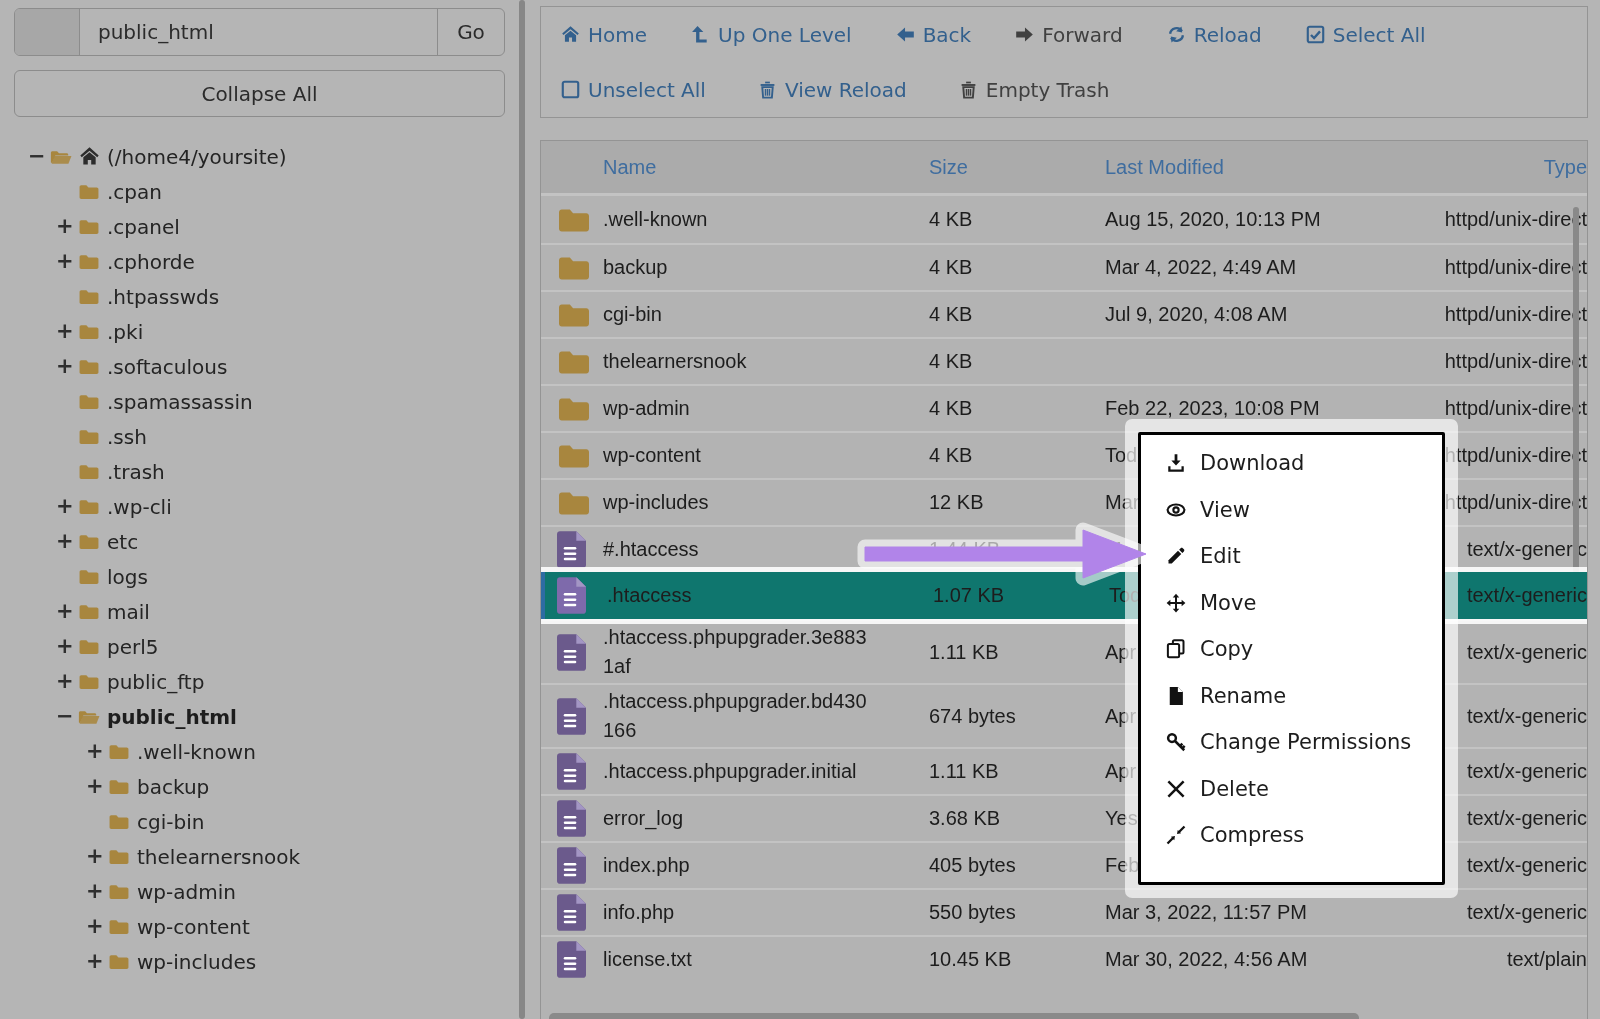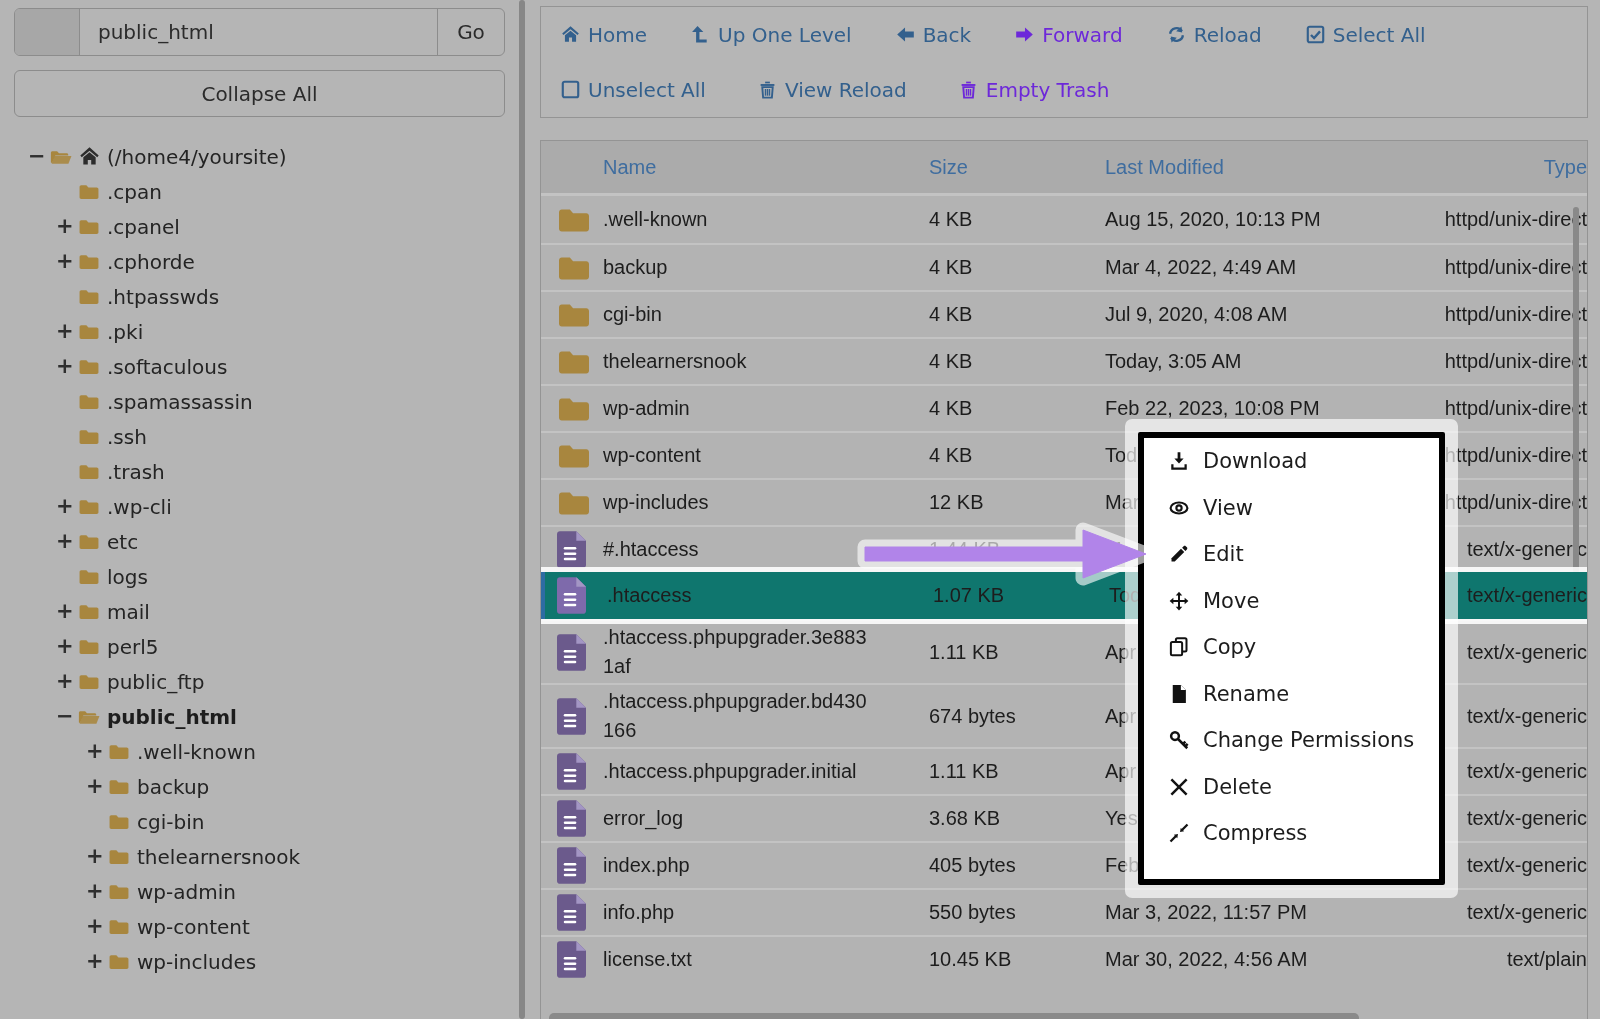--- a/index.html
+++ b/index.html
@@ -31,21 +31,21 @@
   .side-scrollbar{position:absolute;left:519px;top:0;width:6px;height:100%;background:#878787;border-radius:3px;}
   
   .main{position:absolute;left:540px;top:0;width:1048px;height:100%;}
   .toolbar{position:absolute;left:0;top:6px;width:1048px;height:112px;border:1px solid #949494;
            background:#b6b6b6;box-sizing:border-box;}
   .tb-row{display:flex;align-items:center;height:55px;padding-left:20px;}
   .tb-row.r1{column-gap:44px;}
   .tb-row.r2{column-gap:52px;}
   .tb-btn{display:flex;align-items:center;gap:8px;font-size:20px;color:#33608d;cursor:pointer;white-space:nowrap;}
   .tb-btn .ticon{display:flex;align-items:center;}
-  .tb-btn.disabled{color:#6d28d9;cursor:default;}
+  .tb-btn.disabled{color:#404040;cursor:default;}
   
   .table-panel{position:absolute;left:0;top:140px;width:1048px;height:891px;border:1px solid #949494;
                background:#b3b3b3;box-sizing:border-box;overflow:hidden;
                font-family:"Liberation Sans",sans-serif;}
   .thead{display:flex;align-items:center;height:52px;background:#ababab;border-bottom:3px solid #c3c3c3;
          font-family:"Liberation Sans",sans-serif;}
   .hcell{font-size:20px;color:#3f6d9f;cursor:pointer;}
   .c-icon{flex:0 0 62px;box-sizing:border-box;padding-left:16px;display:flex;align-items:center;}
   .c-name{flex:0 0 326px;box-sizing:border-box;padding-right:60px;word-break:break-all;line-height:29px;}
   .c-size{flex:0 0 176px;box-sizing:border-box;}
@@ -57,22 +57,22 @@
   .frow .c-icon{color:#a8863e;}
   .frow .c-icon.file{color:#6b5a8c;}
   .frow.selected{background:#0f766e;border-top:none;z-index:6;
                  box-shadow:0 0 0 5px rgba(255,255,255,0.88);border-left:4px solid #2e6ca3;}
   .frow.selected .c-icon{padding-left:12px;}
   .frow.selected .c-icon.file{color:#7e6aab;}
   .v-scroll{position:absolute;right:8px;top:66px;width:6px;height:366px;background:#898989;border-radius:3px;z-index:4;}
   .h-scroll{position:absolute;left:8px;top:872px;width:810px;height:10px;background:#8a8a8a;border-radius:5px;z-index:4;}
   
   .ctx-menu{position:absolute;left:1138px;top:432px;width:307px;height:453px;background:#ffffff;
-            border:6px solid #000000;border-radius:2px;box-sizing:border-box;z-index:20;
-            box-shadow:0 0 0 13px rgba(255,255,255,0.66);}
+            border:3px solid #000000;border-radius:2px;box-sizing:border-box;z-index:20;
+            box-shadow:0 0 0 13px rgba(255,255,255,0.66);padding-top:5px;}
   .ctx-item{display:flex;align-items:center;height:46.5px;padding-left:22px;gap:11px;font-size:21px;
             color:#1c1c1c;cursor:pointer;}
   .ctx-item .cicon{width:26px;display:flex;align-items:center;justify-content:center;color:#121212;}
   
   .tut-arrow{position:absolute;left:850px;top:520px;z-index:30;pointer-events:none;}
   svg{display:block;}
 </style>
 </head>
 <body>
 
@@ -493,21 +493,20 @@
   </div>
 
   <div class="frow">
     <span class="c-icon folder">
               <svg width="34" height="27" viewBox="0 0 22 18" fill="currentColor">
                 <path d="M1 4.2c0-1 .8-1.8 1.8-1.8h5.4l2.2 2.4h8.8c1 0 1.8.8 1.8 1.8v8.6c0 1-.8 1.8-1.8 1.8H2.8c-1 0-1.8-.8-1.8-1.8Z"></path>
               </svg>
             </span>
     <span class="c-name">thelearnersnook</span>
     <span class="c-size">4 KB</span>
-    <span class="c-mod">Today, 3:05 AM</span>
     <span class="c-type">httpd/unix-direct</span>
   </div>
 
   <div class="frow">
     <span class="c-icon folder">
               <svg width="34" height="27" viewBox="0 0 22 18" fill="currentColor">
                 <path d="M1 4.2c0-1 .8-1.8 1.8-1.8h5.4l2.2 2.4h8.8c1 0 1.8.8 1.8 1.8v8.6c0 1-.8 1.8-1.8 1.8H2.8c-1 0-1.8-.8-1.8-1.8Z"></path>
               </svg>
             </span>
     <span class="c-name">wp-admin</span>

